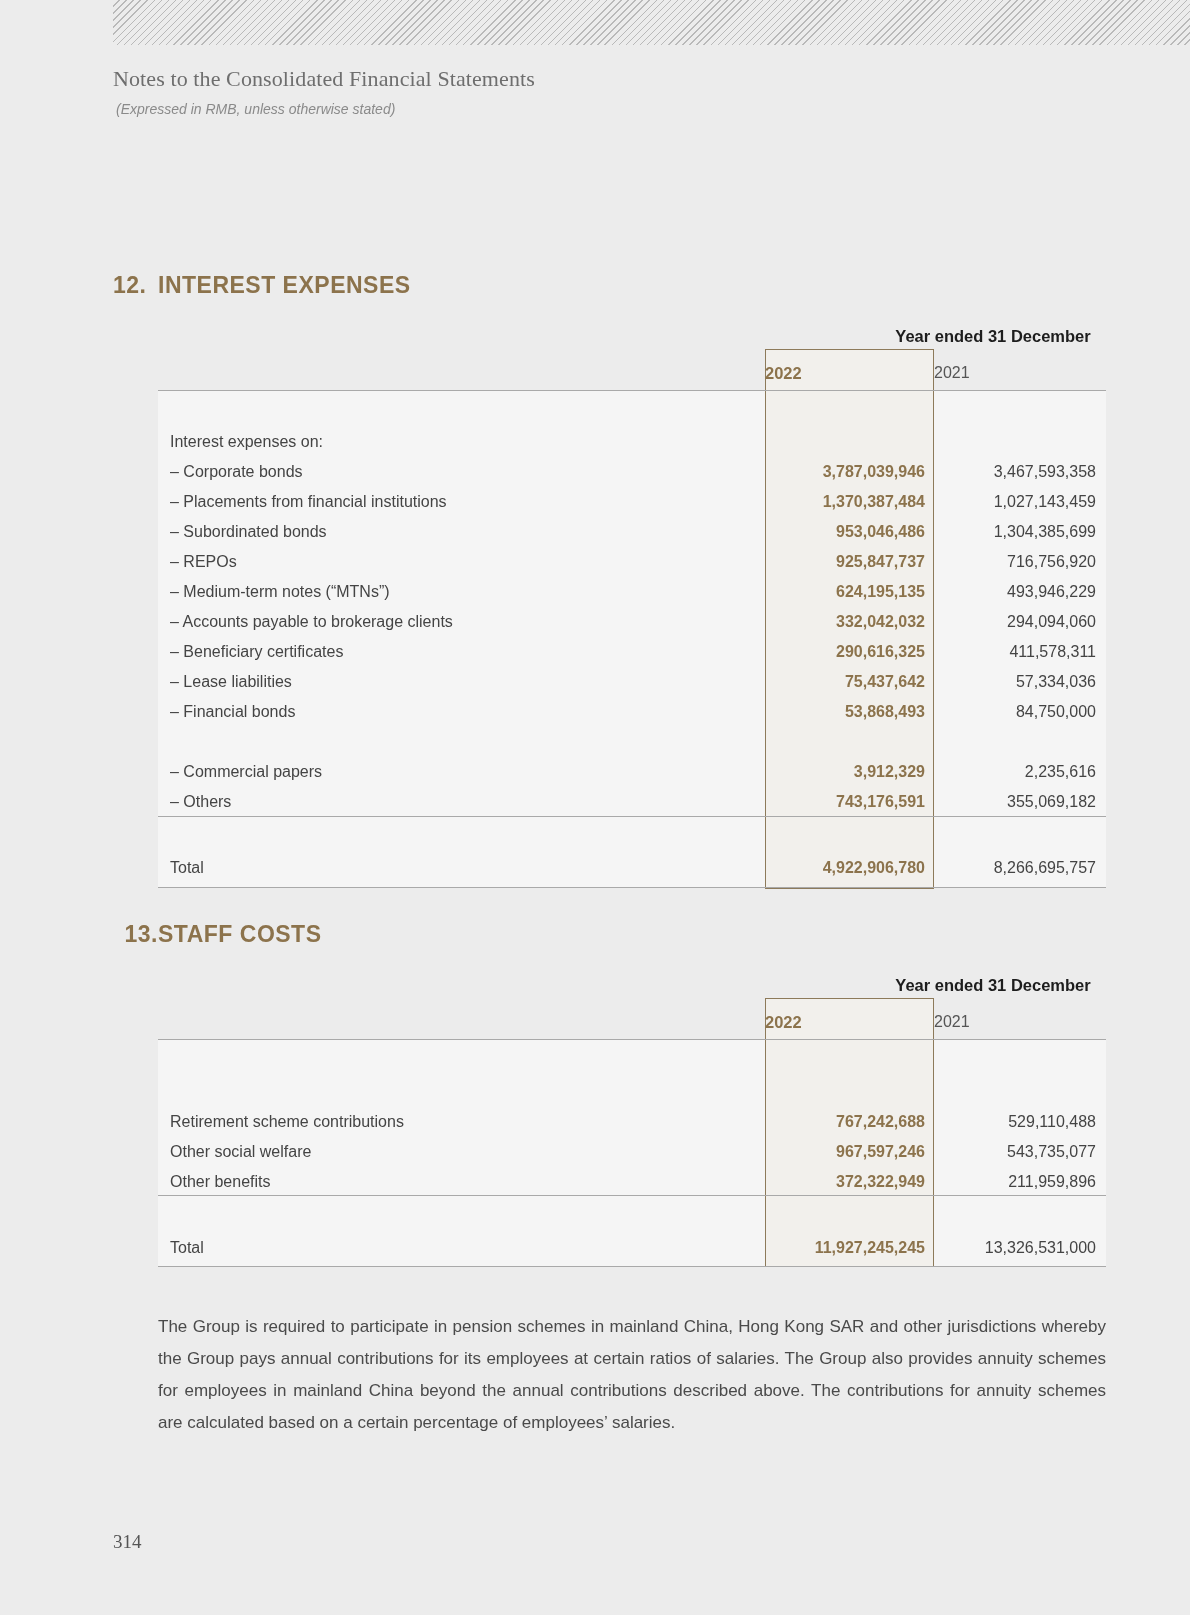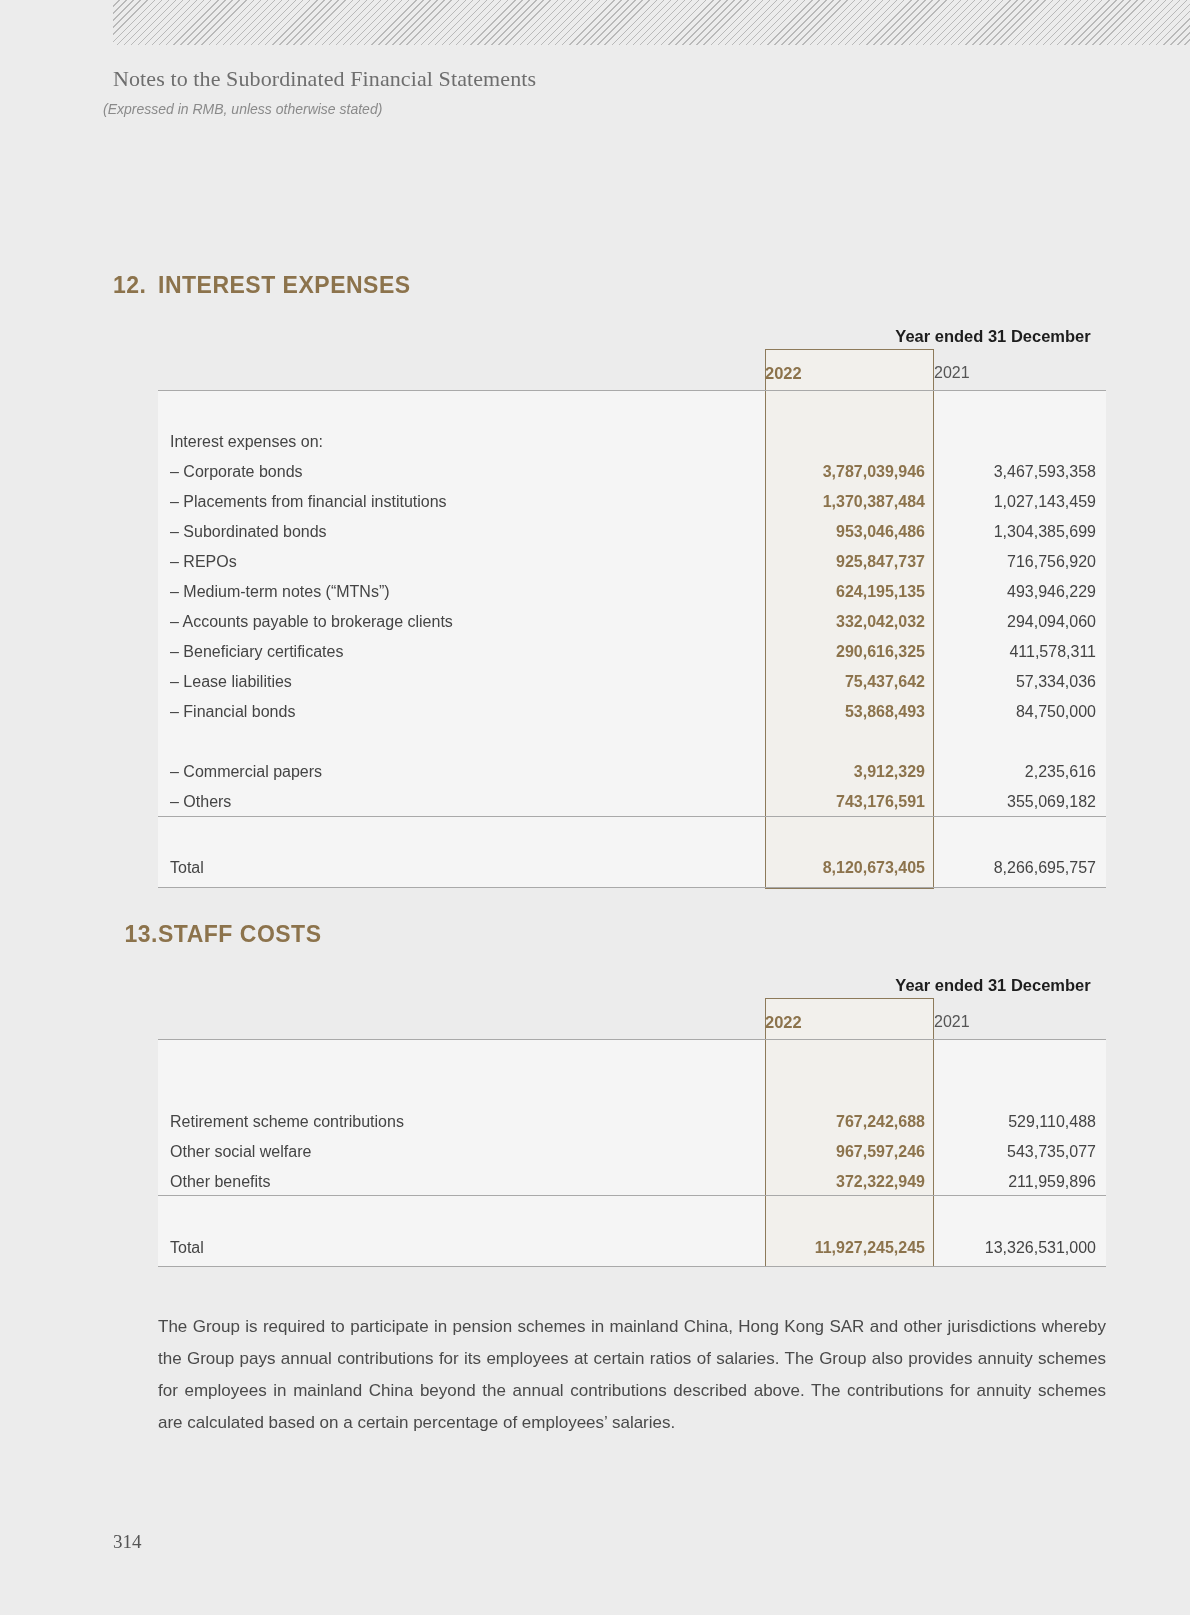--- a/index.html
+++ b/index.html
@@ -9,21 +9,21 @@
   }
   .hatch {
     position:absolute; left:113px; top:0; width:1077px; height:45px;
     background: repeating-linear-gradient(135deg, #ececec 0px, #ececec 4px, #b9b9b9 4px, #b9b9b9 5px);
   }
   .doc-title {
     position:absolute; left:113px; top:66px; font-family:"Liberation Serif","DejaVu Serif",serif;
     font-size:22px; color:#6e6e6e; letter-spacing:0.1px;
   }
   .doc-sub {
-    position:absolute; left:103px; top:101px; font-size:14px; font-style:italic; color:#8a8a8a;
+    position:absolute; left:116px; top:101px; font-size:14px; font-style:italic; color:#8a8a8a;
   }
   .section-title {
     position:absolute; left:113px; font-size:23px; font-weight:bold; color:#8c734c; letter-spacing:0.5px;
   }
   .section-title .num { display:inline-block; width:45px; }
   .table-wrap { position:absolute; left:158px; width:948px; }
   .yr-head {
     position:absolute; left:660px; width:350px; text-align:center;
     font-size:16.5px; font-weight:bold; color:#1d1d1d;
   }
@@ -46,21 +46,21 @@
   }
   .page-num {
     position:absolute; left:113px; top:1531px; font-family:"Liberation Serif","DejaVu Serif",serif;
     font-size:19px; color:#555;
   }
 </style>
 </head>
 <body>
 
 <div class="hatch" data-name="decorative-hatch-band"></div>
-<div class="doc-title" data-name="document-title">Notes to the Subordinated Financial Statements</div>
+<div class="doc-title" data-name="document-title">Notes to the Consolidated Financial Statements</div>
 <div class="doc-sub" data-name="document-subtitle">(Expressed in RMB, unless otherwise stated)</div>
 
 <div class="section-title" style="top:272px;" data-name="section-heading-interest-expenses">
   <span class="num" data-name="section-number">12.</span><span data-name="section-title">INTEREST EXPENSES</span>
 </div>
 
 <div class="table-wrap" style="top:320px; height:570px;" data-name="interest-expenses-table">
   <div class="yr-head" style="top:7px;" data-name="period-header">Year ended 31 December</div>
   <div class="body-bg" style="top:70px; height:818px - 0px; height:818px;"></div>
   <div class="body-bg" style="top:70px; height:818px;" data-name="table-body-background"></div>
@@ -126,21 +126,21 @@
     </div>
   <div class="row" style="top:473px;" data-name="table-row">
       <span class="lbl">– Others</span>
       <span class="v22">743,176,591</span>
       <span class="v21">355,069,182</span>
     </div>
 
   <div class="rule" style="top:496px;" data-name="subtotal-divider"></div>
   <div class="row" style="top:539px;" data-name="total-row">
       <span class="lbl">Total</span>
-      <span class="v22">8,120,673,405</span>
+      <span class="v22">4,922,906,780</span>
       <span class="v21">8,266,695,757</span>
     </div>
   <div class="rule" style="top:567px;" data-name="total-divider"></div>
 </div>
 
 <div class="section-title" style="top:921px;text-align:right;" data-name="section-heading-staff-costs">
   <span class="num" data-name="section-number">13.</span><span data-name="section-title">STAFF COSTS</span>
 </div>
 
 <div class="table-wrap" style="top:969px; height:300px;" data-name="staff-costs-table">

